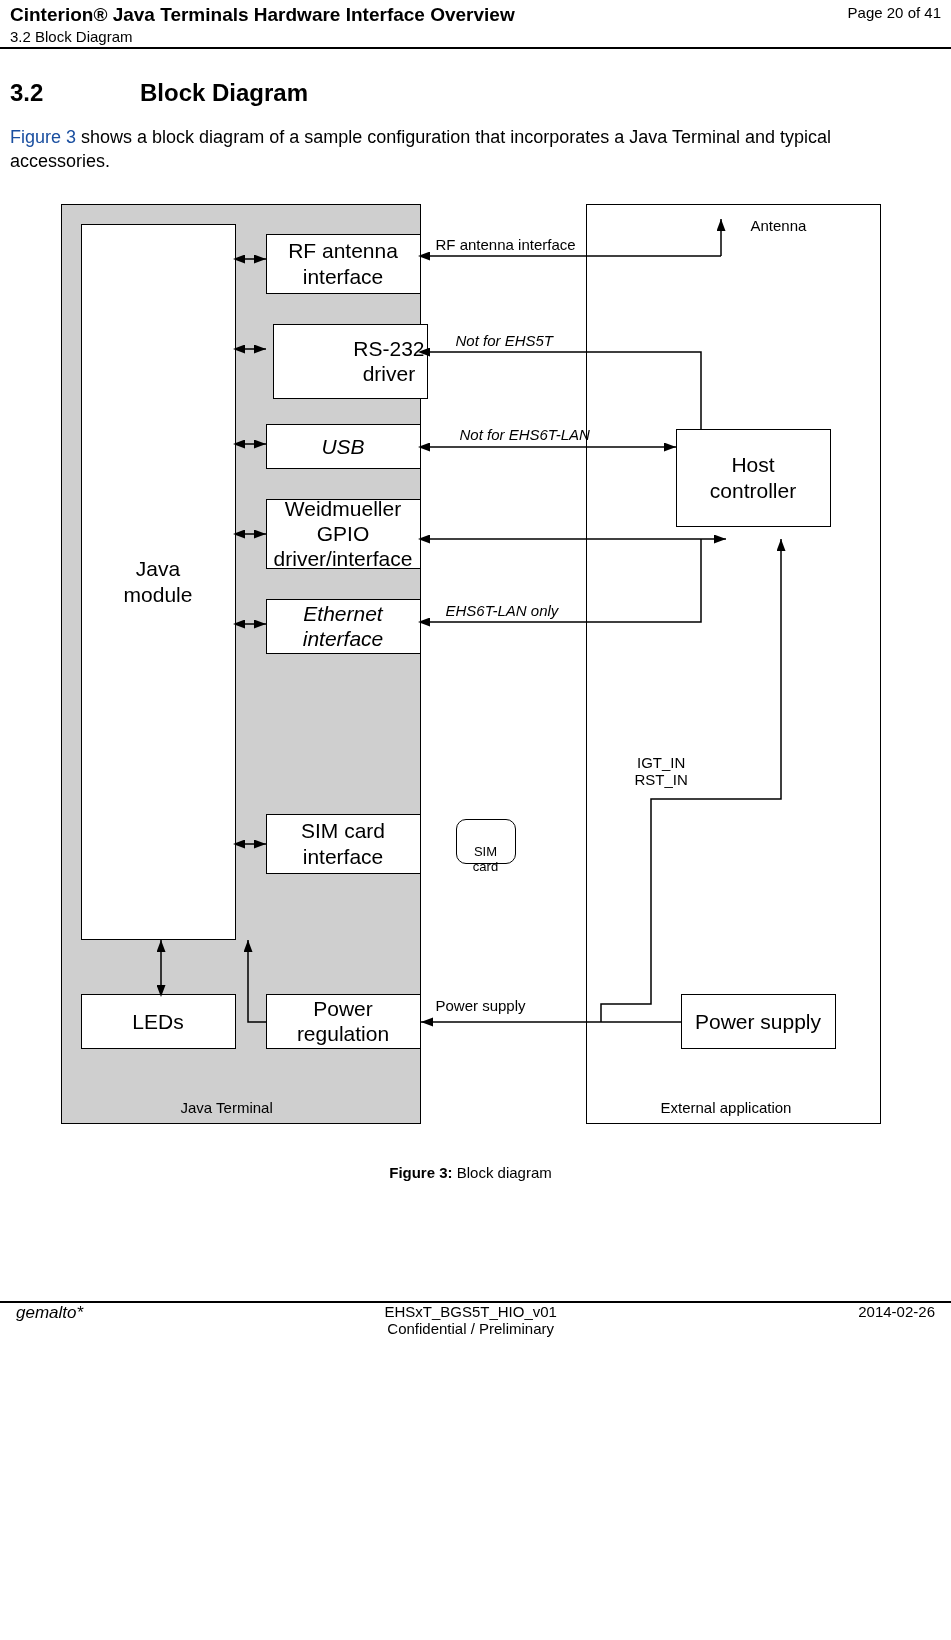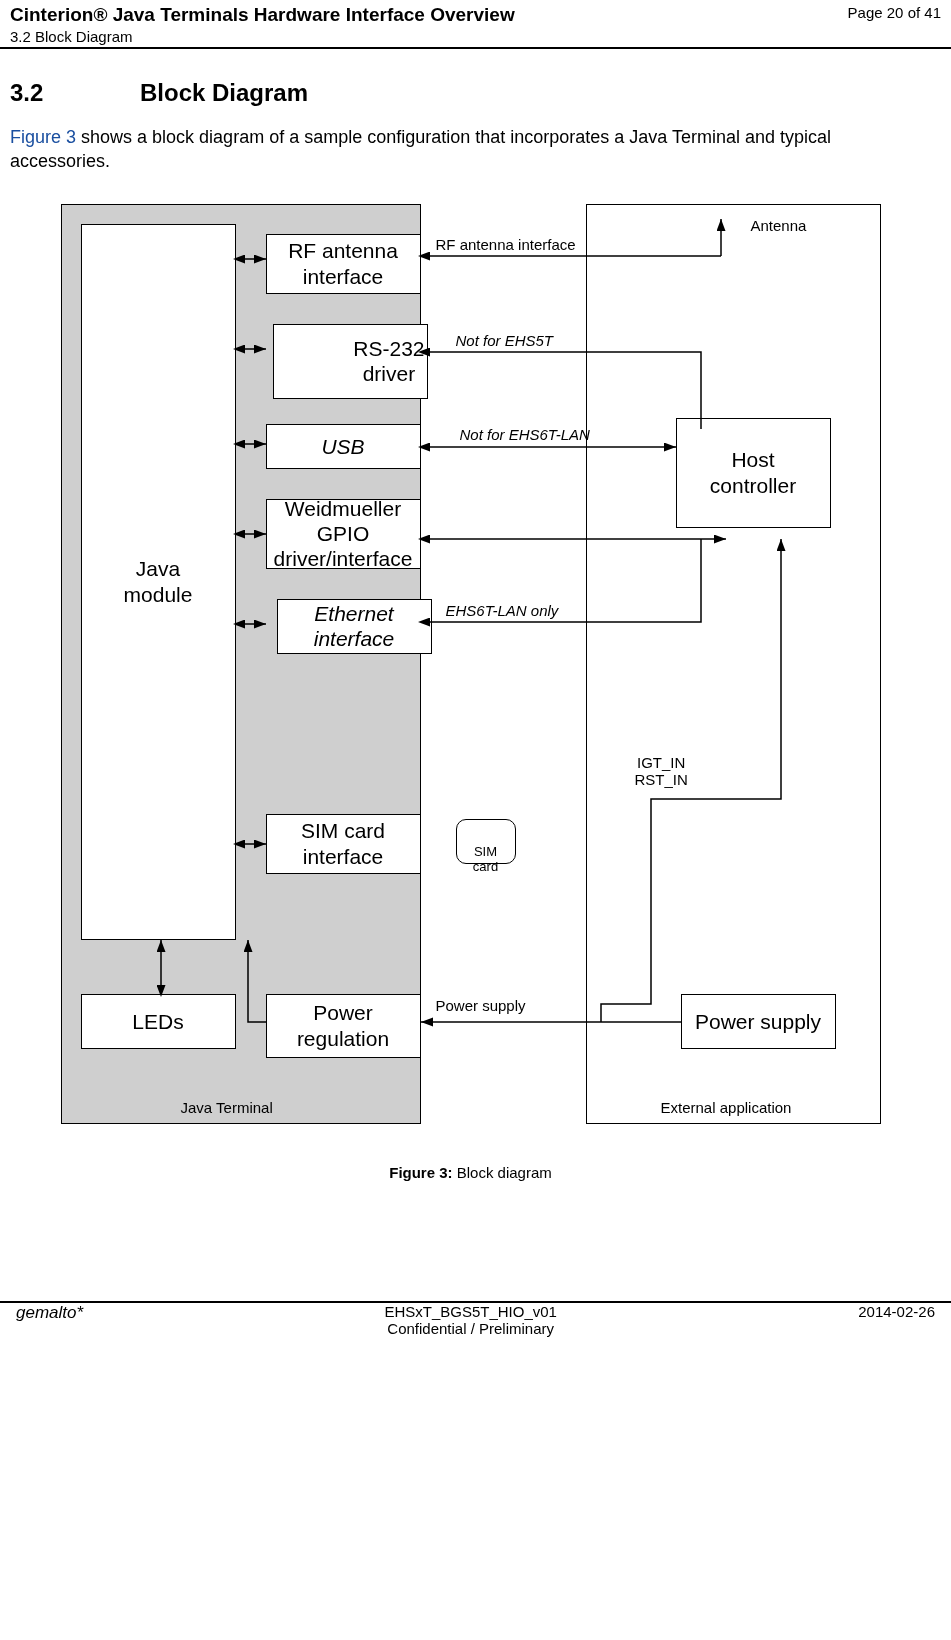--- a/index.html
+++ b/index.html
@@ -79,42 +79,42 @@
 driver</span>
       </div>
     <div class="box italic" style="left:205px; top:220px; width:155px; height:45px;">
         <span>USB</span>
       </div>
     <div class="box" style="left:205px; top:295px; width:155px; height:70px;">
         <span style="white-space:pre-line;">Weidmueller
 GPIO
 driver/interface</span>
       </div>
-    <div class="box italic" style="left:216px; top:395px; width:155px; height:55px;">
+    <div class="box italic" style="left:205px; top:395px; width:155px; height:55px;">
         <span style="white-space:pre-line;">Ethernet
 interface</span>
       </div>
     <div class="box" style="left:205px; top:610px; width:155px; height:60px;">
         <span style="white-space:pre-line;">SIM card
 interface</span>
       </div>
 
     <div class="box" style="left:20px; top:790px; width:155px; height:55px;">
         <span>LEDs</span>
       </div>
-    <div class="box" style="left:205px; top:790px; width:155px; height:64px;">
+    <div class="box" style="left:205px; top:790px; width:155px; height:55px;">
         <span>Power regulation</span>
       </div>
 
     <div class="box" style="left:395px; top:615px; width:60px; height:45px; border-radius:10px; font-size:13px;">
         <span style="white-space:pre-line;margin-top:36px;">SIM
 card</span>
       </div>
 
-    <div class="box" style="left:615px; top:214px; width:155px; height:110px;">
+    <div class="box" style="left:615px; top:225px; width:155px; height:98px;">
         <span style="white-space:pre-line;">Host
 controller</span>
       </div>
 
     <div class="box" style="left:620px; top:790px; width:155px; height:55px;">
         <span>Power supply</span>
       </div>
 
     <div class="label" style="left:375px; top:32px;">RF antenna interface</div>
     <div class="label italic" style="left:395px; top:128px;">Not for EHS5T</div>

